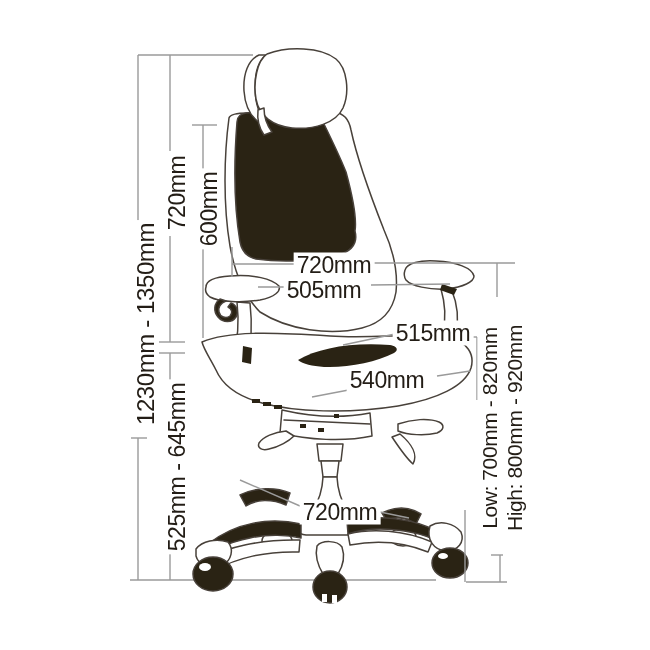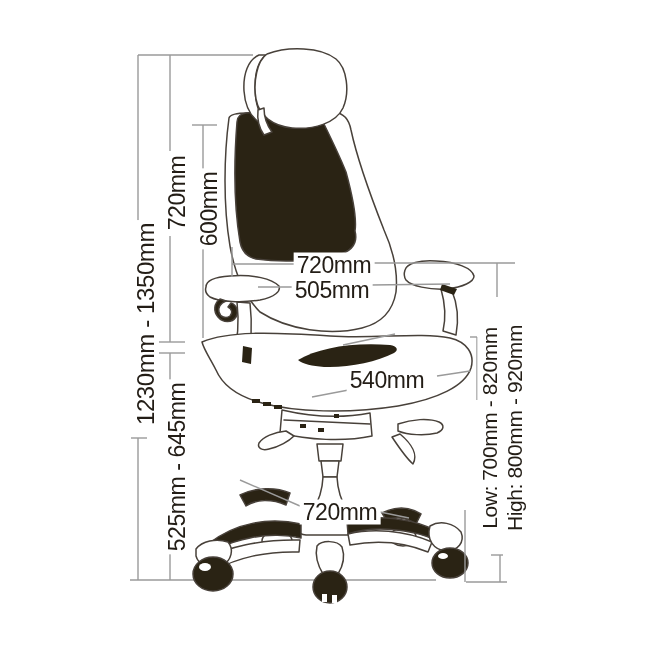--- a/index.html
+++ b/index.html
@@ -139,20 +139,21 @@
       <line x1="500" y1="555" x2="500" y2="582"></line>
     </g>
   </svg>
 
   <div class="dim v big" style="left:146px;top:324px">1230mm - 1350mm</div>
   <div class="dim v" style="left:177px;top:193px">720mm</div>
   <div class="dim v" style="left:209px;top:209px">600mm</div>
   <div class="dim v" style="left:177px;top:467px">525mm - 645mm</div>
 
   <div class="dim" style="left:334px;top:265px">720mm</div>
-  <div class="dim" style="left:332px;top:290px">505mm</div>
+  <div class="dim" style="left:324px;top:290px">505mm</div>
+  <div class="dim" style="left:433px;top:333px">515mm</div>
   <div class="dim" style="left:387px;top:380px">540mm</div>
   <div class="dim" style="left:340px;top:512px">720mm</div>
 
   <div class="dim v side" style="left:489px;top:428px">Low: 700mm - 820mm</div>
   <div class="dim v side" style="left:514px;top:428px">High: 800mm - 920mm</div>
 
 </div>
 
 </body></html>

